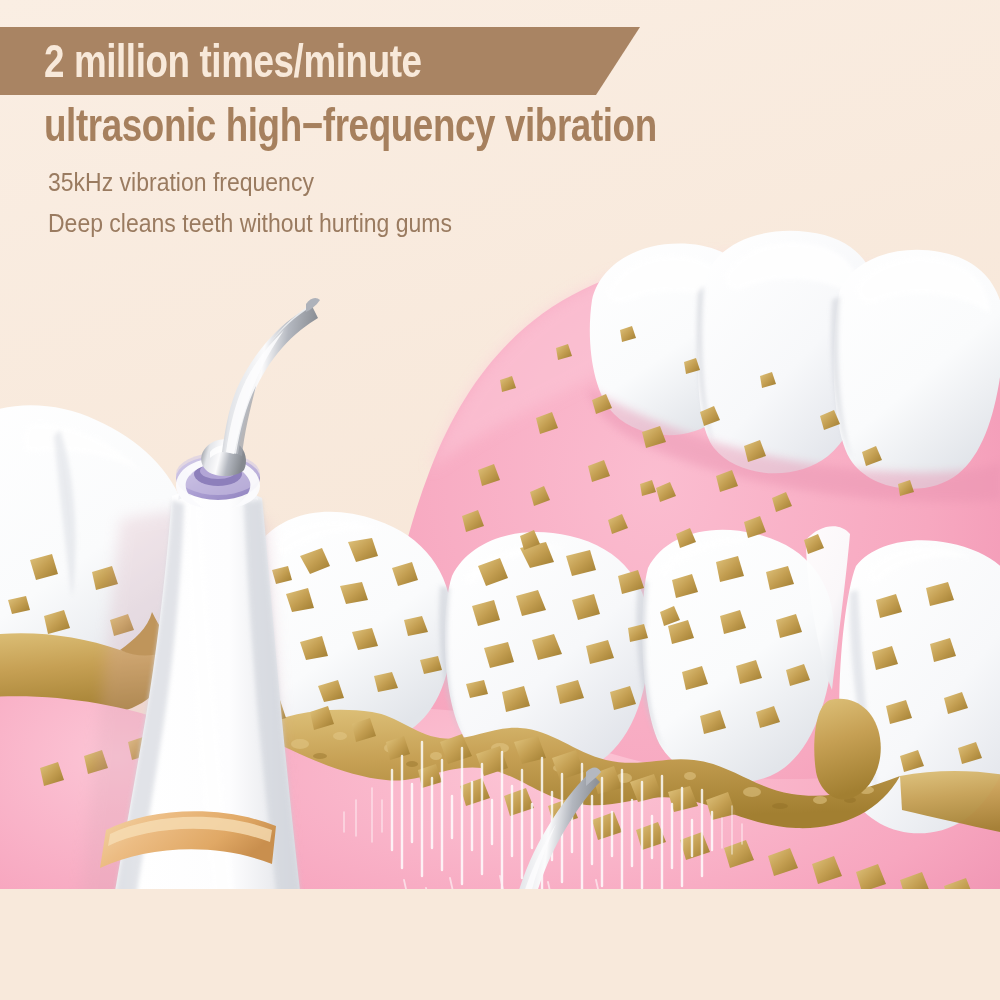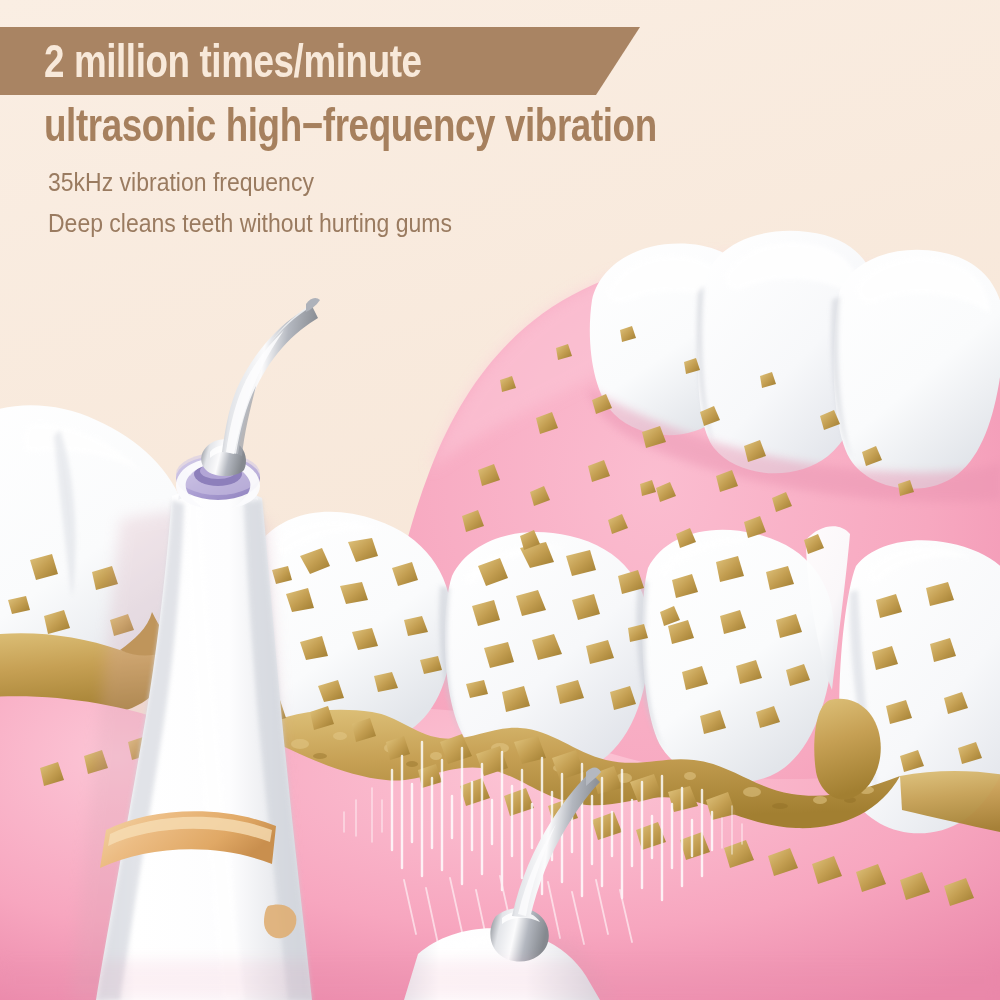--- a/index.html
+++ b/index.html
@@ -1,21 +1,21 @@
 <!DOCTYPE html>
 <html><head>
 <meta charset="utf-8">
 <style>
   html,body{margin:0;padding:0;}
   body{
     width:1000px;height:1000px;overflow:hidden;
     font-family:"Liberation Sans", sans-serif;
     background:#f8e9db;
   }
-  #stage{position:relative;width:1000px;height:1000px;overflow:hidden;background:#f8e9db;}
+  #stage{position:relative;width:1000px;height:889px;overflow:hidden;background:#f8e9db;}
 
   
   .art{position:absolute;inset:0;}
   .art svg{display:block;width:1000px;height:1000px;}
 
   
   .textlayer{position:absolute;left:0;top:0;width:1000px;height:260px;z-index:40;}
 
   .banner{
     position:absolute;left:0;top:27px;height:68px;width:640px;

